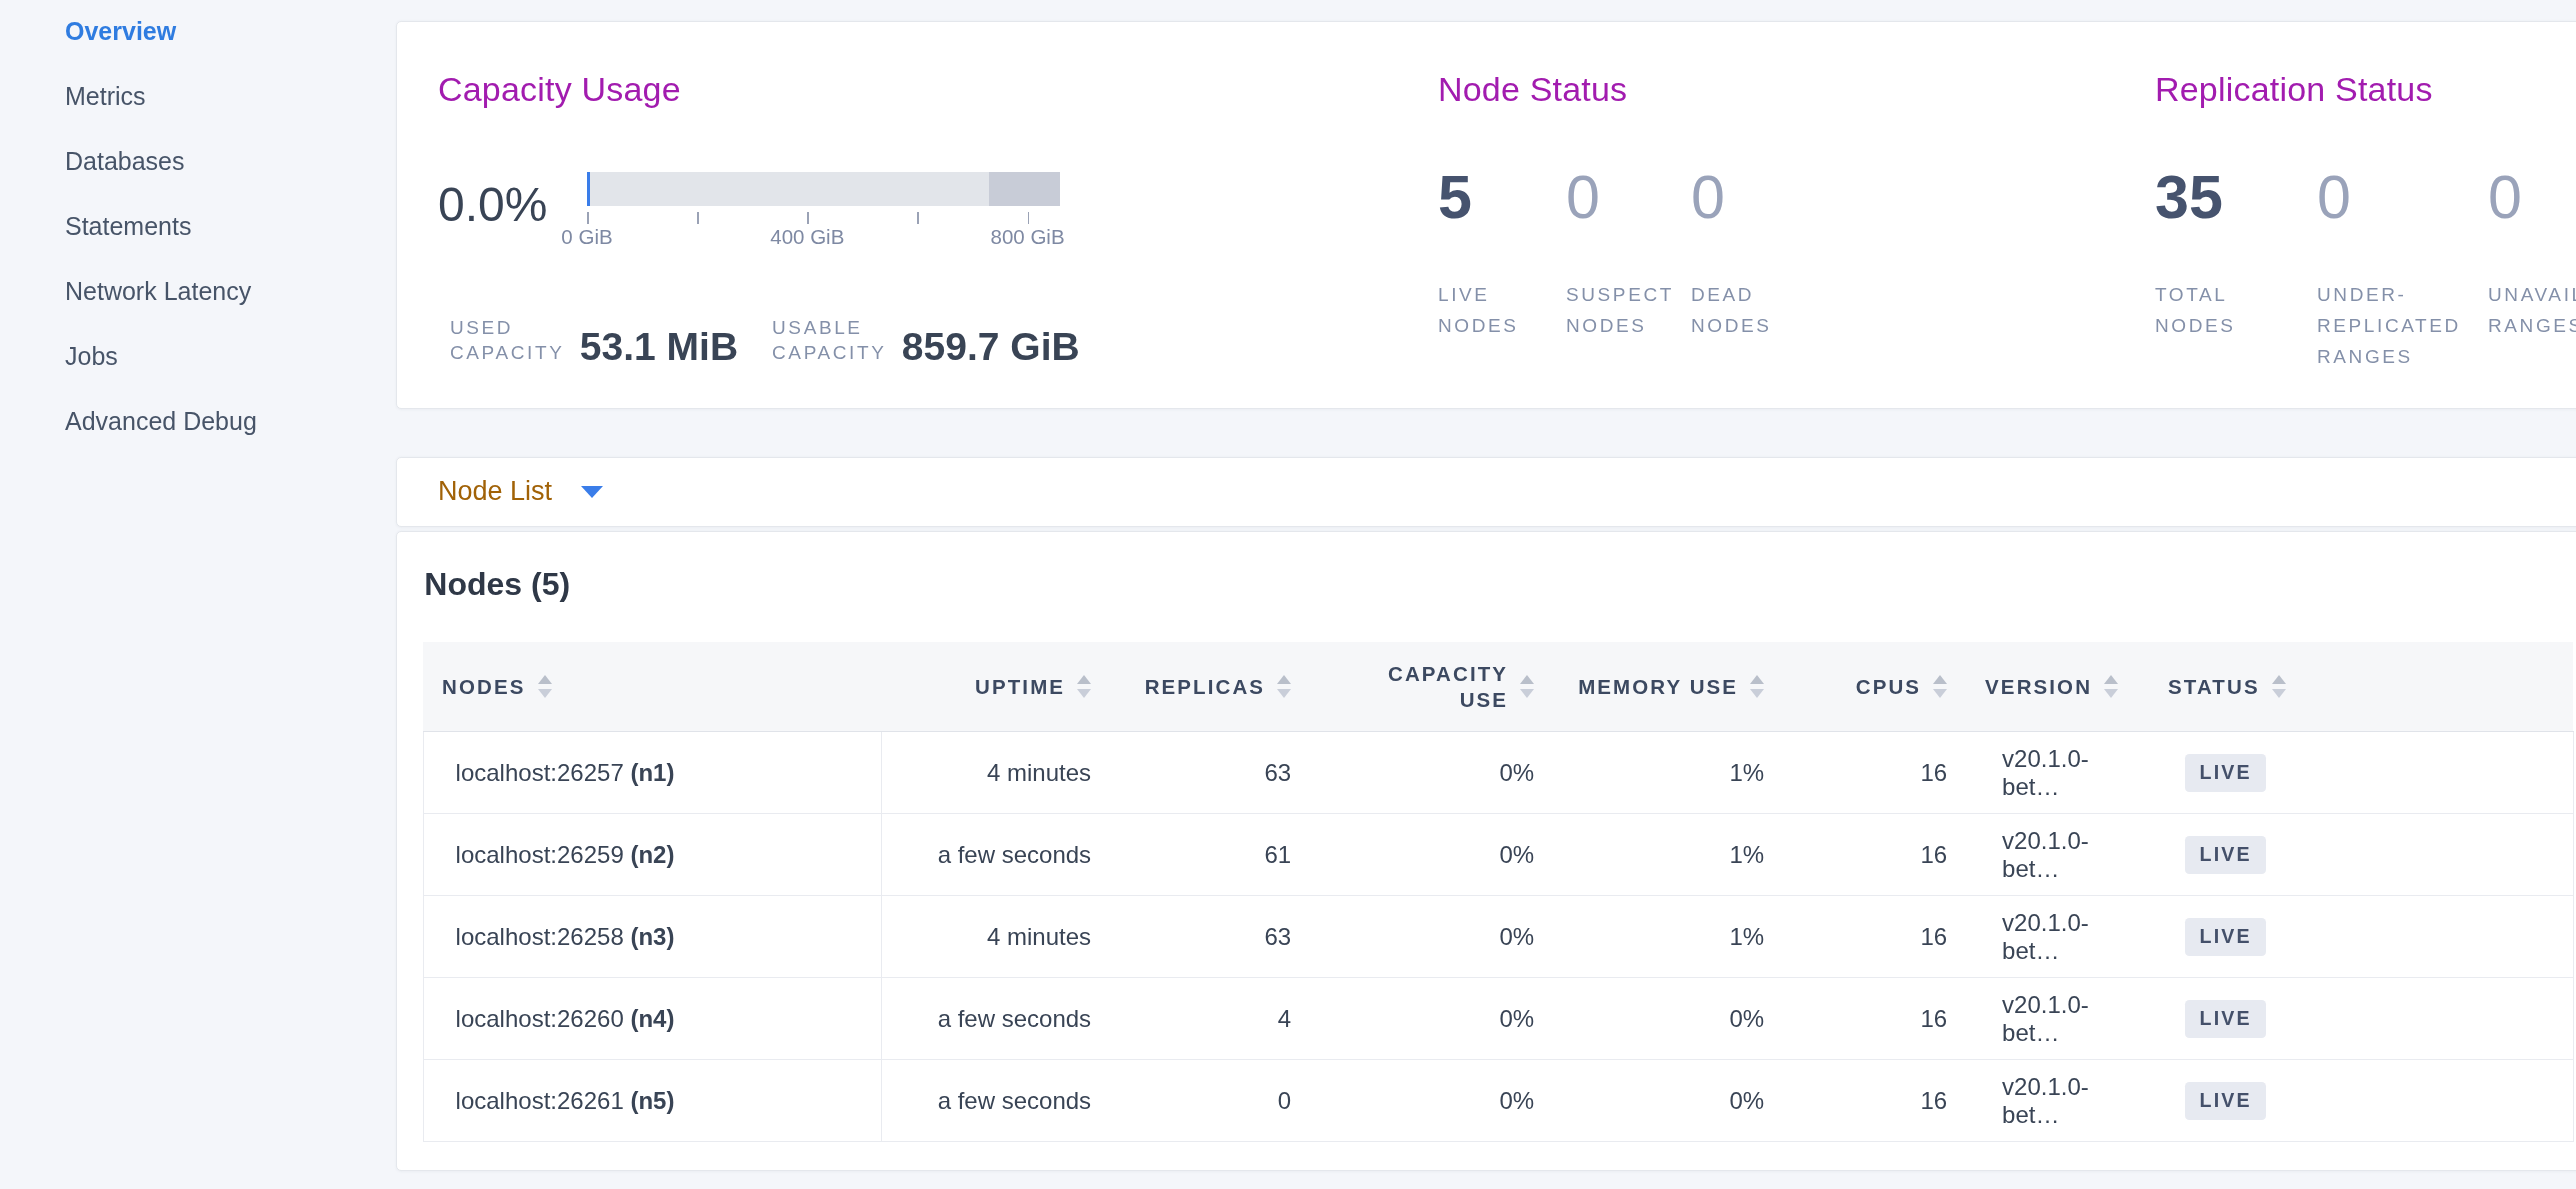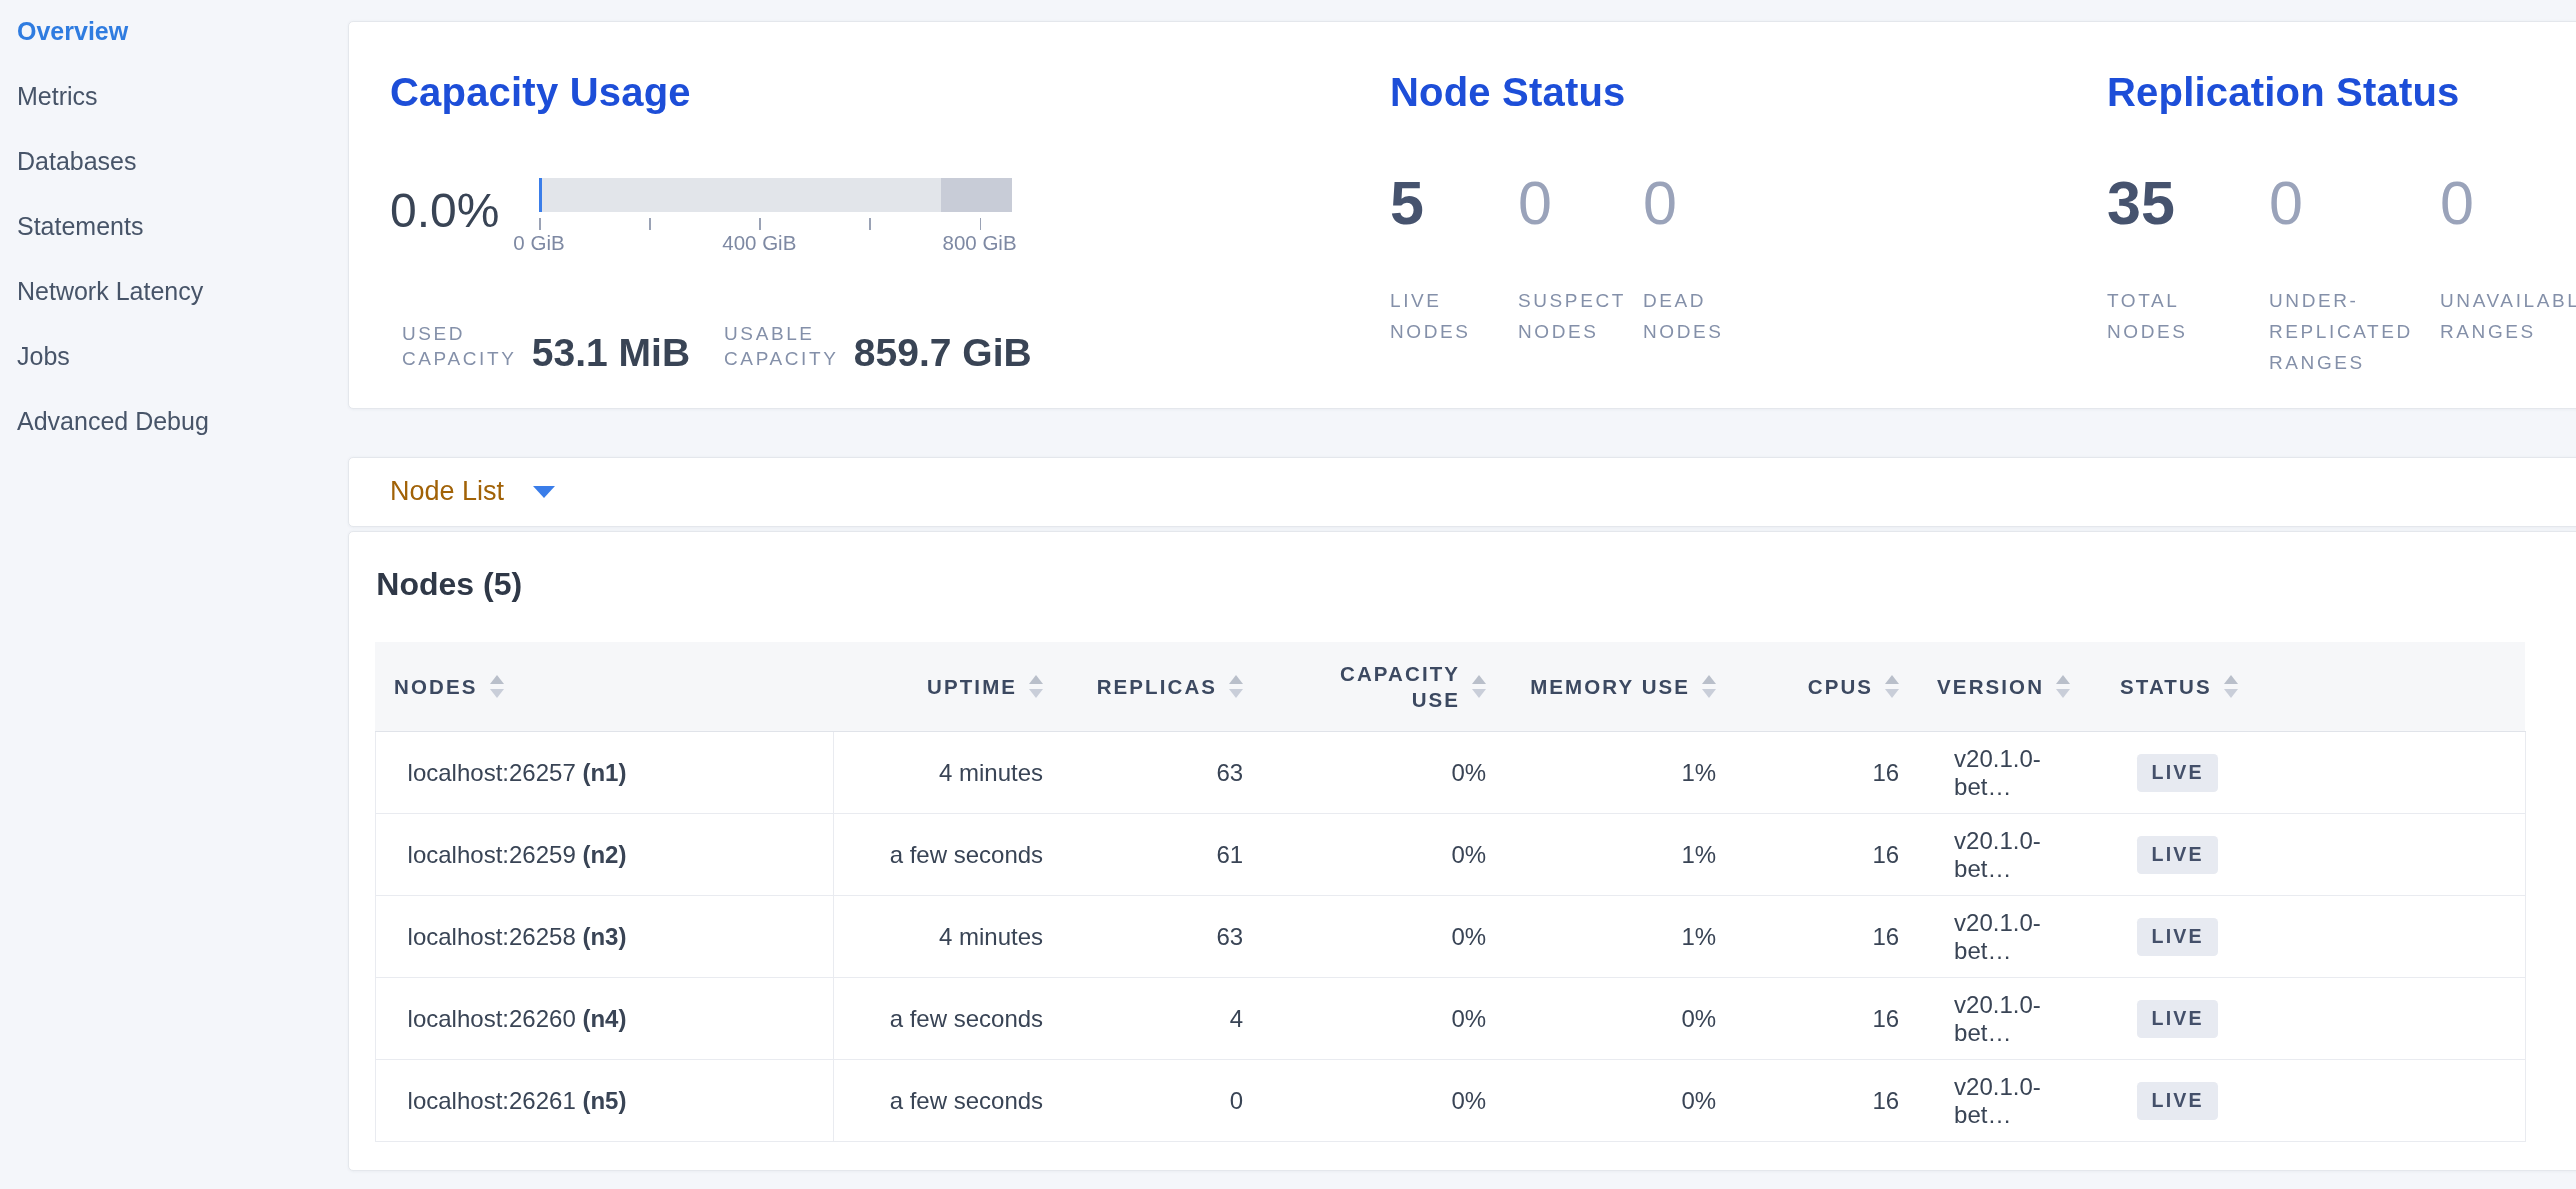--- a/index.html
+++ b/index.html
@@ -1,40 +1,40 @@
 <!DOCTYPE html>
 <html style="font-size:13.6px"><head>
 <meta charset="utf-8">
 <style>
   * { margin:0; padding:0; box-sizing:border-box; }
   html,body { width:2576px; height:1189px; overflow:hidden; }
   body {
     font-family:"Liberation Sans","DejaVu Sans",sans-serif;
     background:#f4f6fa; color:#394455;
   }
-  .page { display:flex; width:100%; height:100%; }
+  .page { display:flex; width:100%; height:100%;padding-left:48px; }
 
   
   .sidebar { width:348px; flex:0 0 348px; padding:6.8px 0 0 17px; }
   .nav-item {
     display:block; height:65px; line-height:49px;
     font-size:25px; color:#475468; text-decoration:none; cursor:pointer;
   }
   .nav-item.active { color:#2f7ce0; font-weight:bold; }
 
   
   .content { flex:1 1 auto; padding:20.5px 19px 0 0; }
   .card {
     background:#ffffff; border:0.9px solid #e4e7ec; border-radius:5.1px;
     box-shadow:0 0.9px 2.6px rgba(60,70,90,0.05);
   }
 
   
   .summary { height:388px; display:flex; padding:48px 41px 0 41px; }
-  .sec h2 { font-size:40px; font-weight:bold; color:#1d4ed8; letter-spacing:0.2px; }
+  .sec h2 { font-size:34px; font-weight:normal; color:#a21caf; letter-spacing:0.2px; }
   .sec-capacity { width:1000px; flex:0 0 1000px; }
   .sec-nodestat { width:717px; flex:0 0 717px; }
   .sec-repstat  { flex:1 1 auto; }
 
   .cap-row { display:flex; align-items:flex-start; margin-top:63px; height:94px; }
   .cap-pct { width:149px; font-size:48px; font-weight:400; color:#394455; line-height:56px; margin-top:5.1px; }
   .gauge { position:relative; width:473px; }
   .gauge-bar { position:relative; height:34px; background:#e2e5ea; overflow:hidden; }
   .gauge-used { position:absolute; left:0; top:0; width:3.4px; height:34px; background:#3a7de9; }
   .gauge-other { position:absolute; right:0; top:0; width:15%; height:34px; background:#c8ccd7; }

